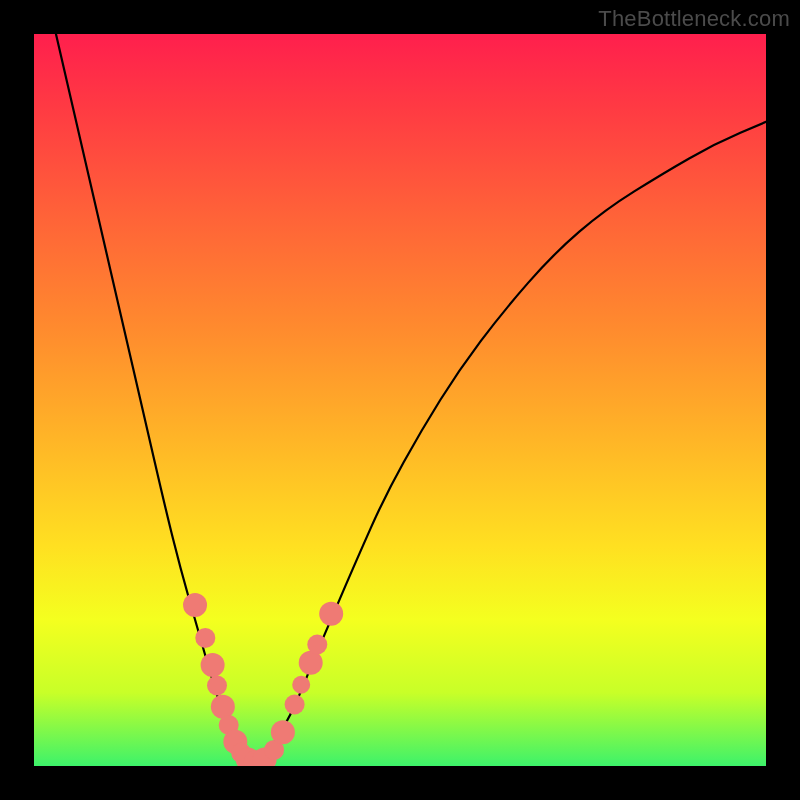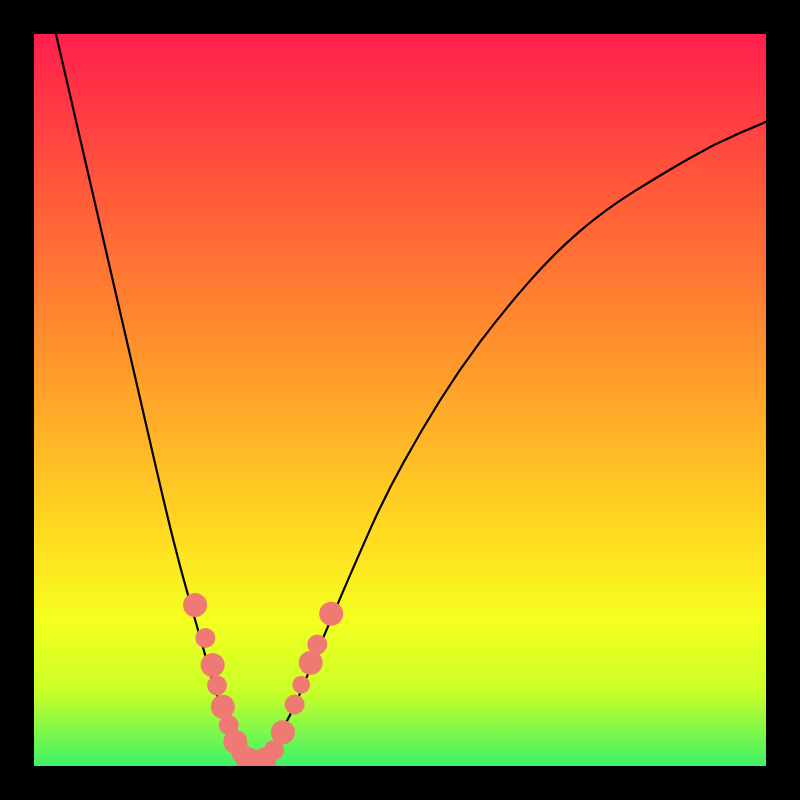--- a/index.html
+++ b/index.html
@@ -77,13 +77,14 @@
           <circle cx="240.10" cy="715.90" r="10" fill="#ef7a74"></circle>
           <circle cx="248.88" cy="698.33" r="12" fill="#ef7a74"></circle>
           <circle cx="260.59" cy="670.51" r="10" fill="#ef7a74"></circle>
           <circle cx="267.18" cy="650.75" r="9" fill="#ef7a74"></circle>
           <circle cx="276.70" cy="628.79" r="12" fill="#ef7a74"></circle>
           <circle cx="283.28" cy="610.49" r="10" fill="#ef7a74"></circle>
           <circle cx="297.19" cy="579.74" r="12" fill="#ef7a74"></circle>
         </g>
     </svg>
   </div>
+  <div class="watermark">TheBottleneck.com</div>
 </div>
 
 </body></html>

